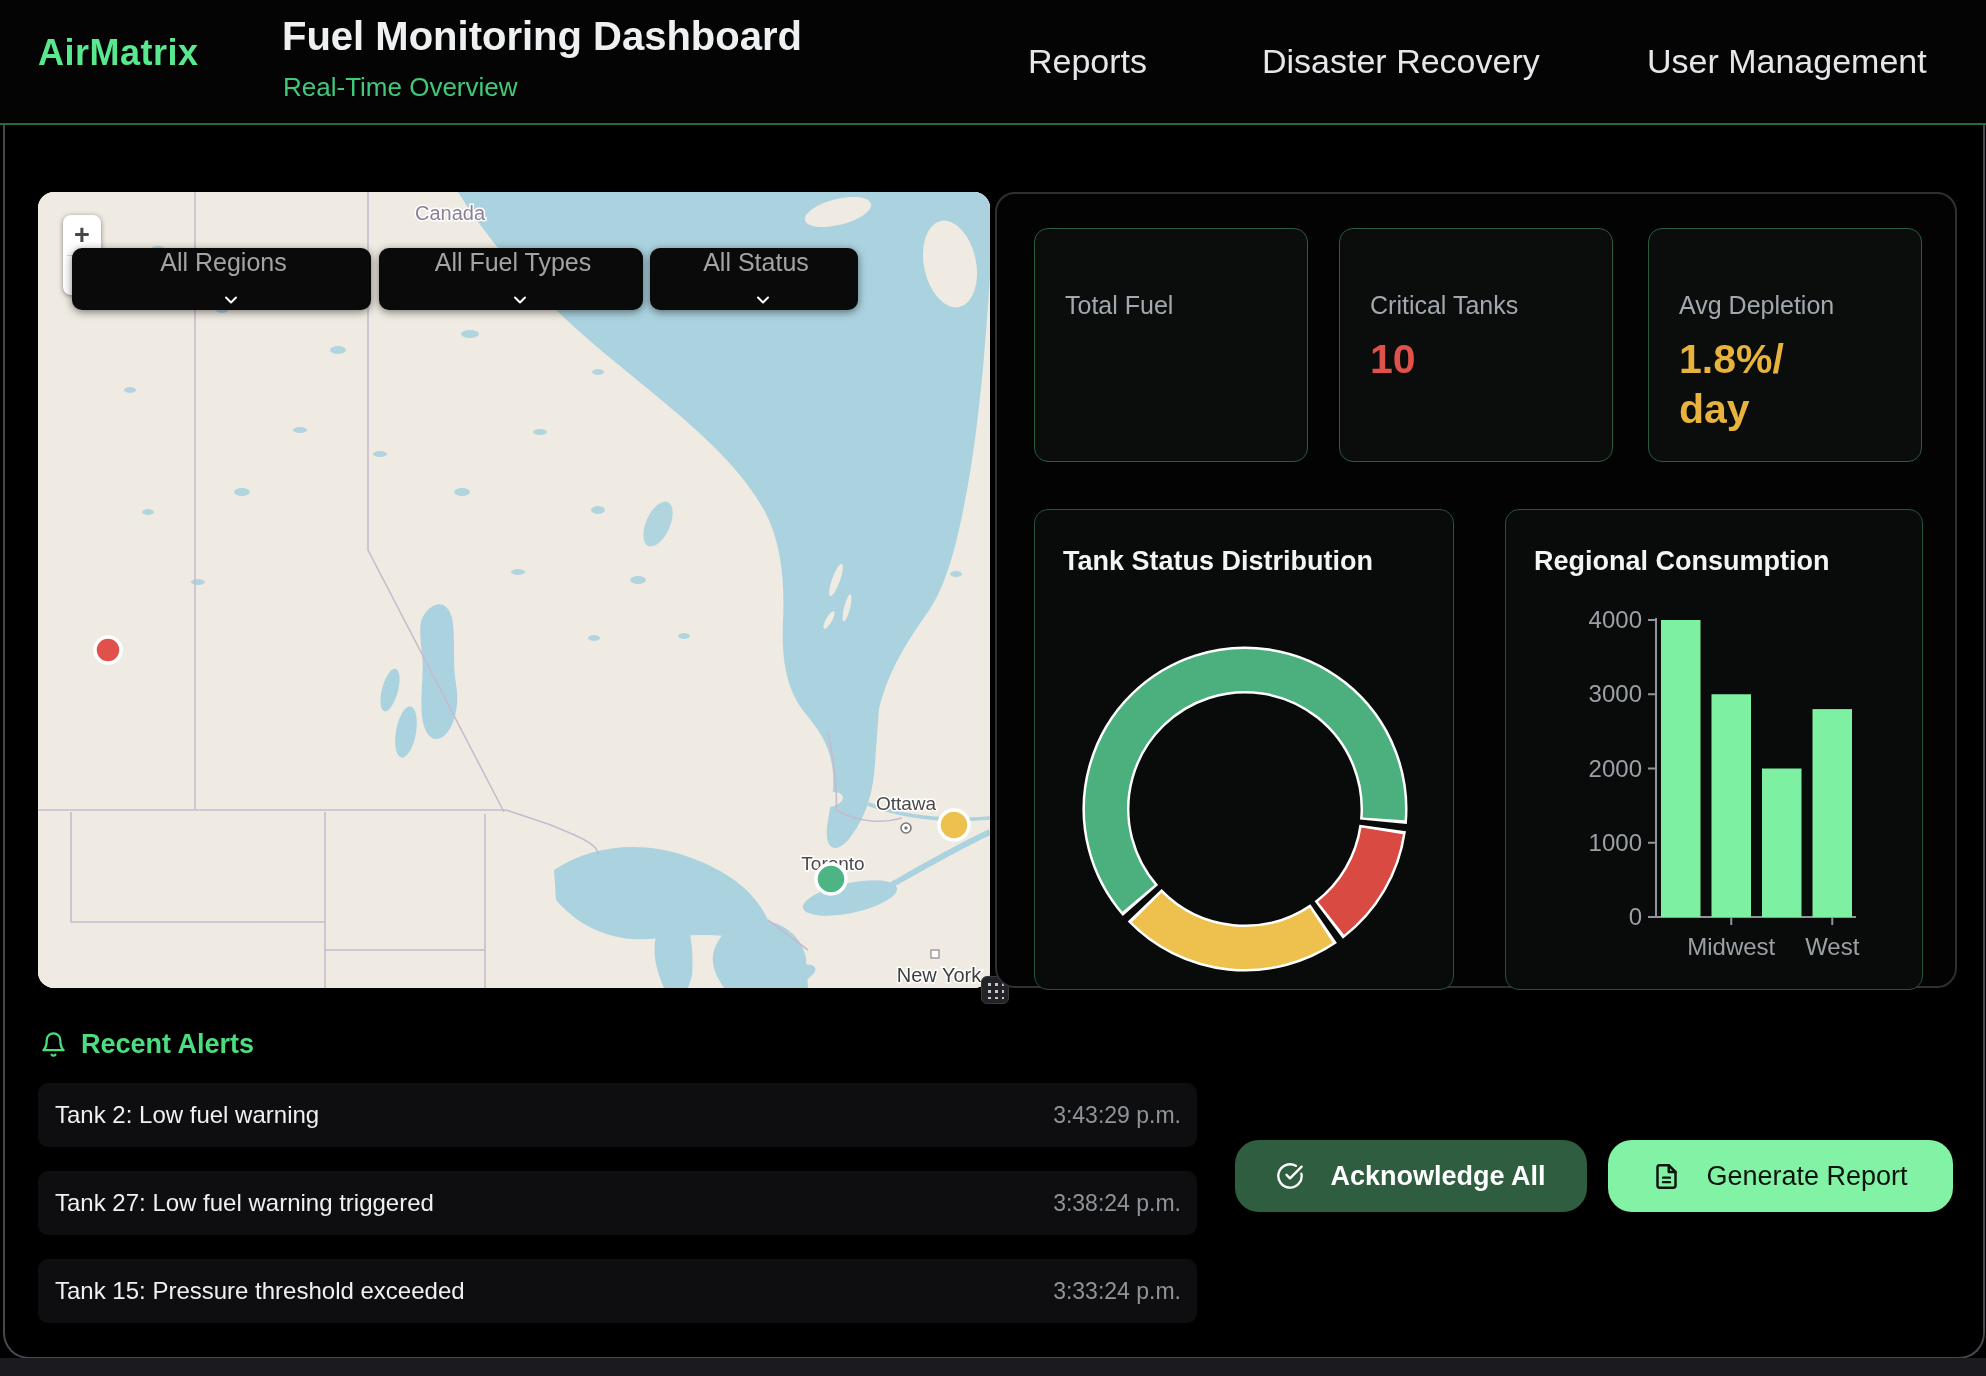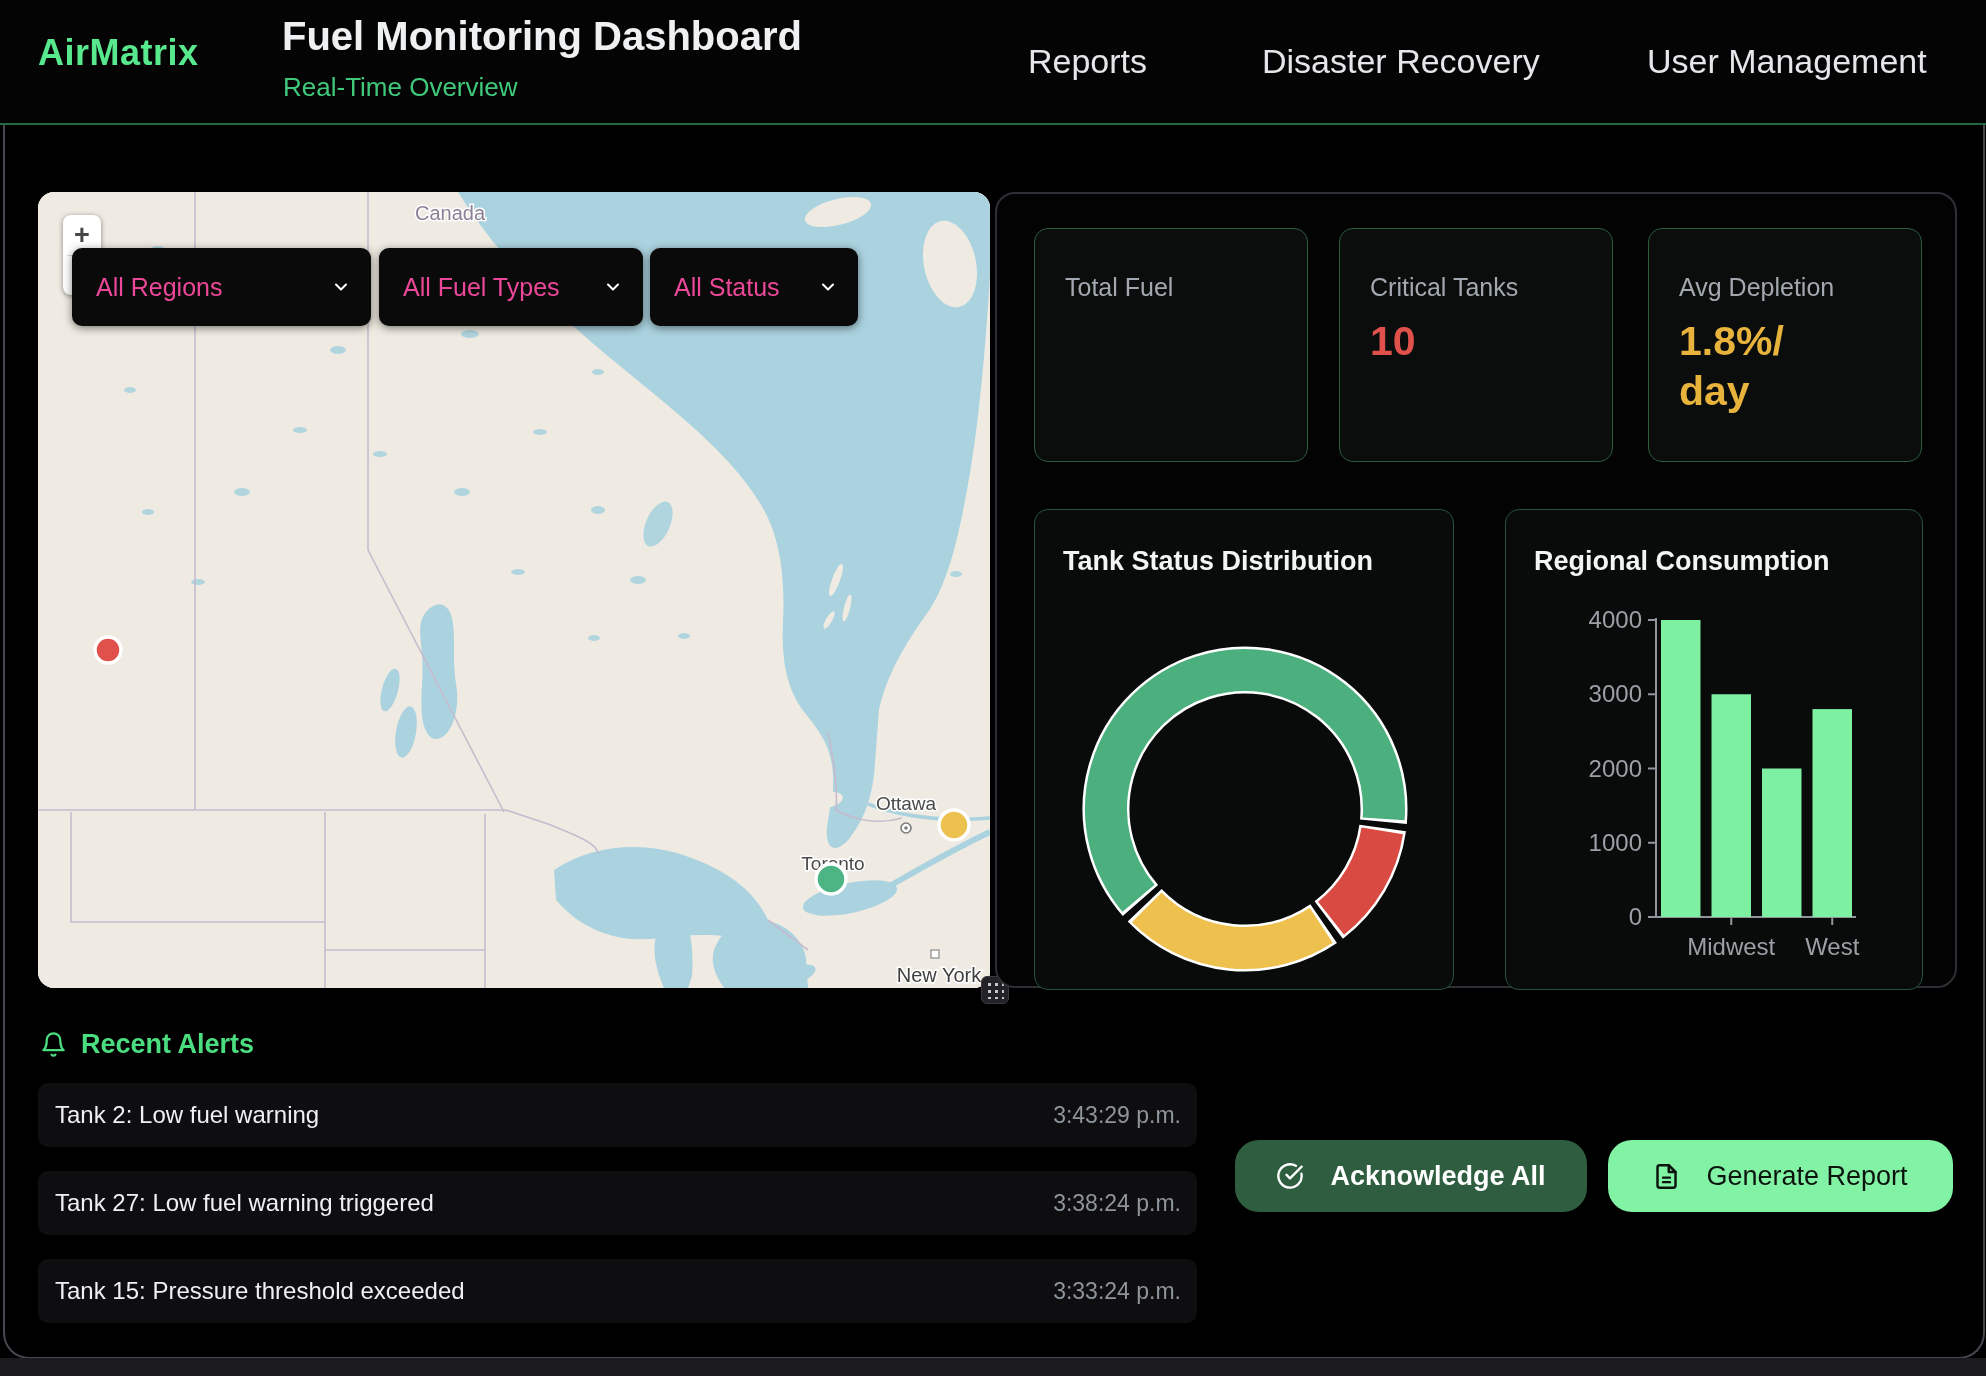--- a/index.html
+++ b/index.html
@@ -20,36 +20,36 @@
   #bottom-strip{left:0;top:1358px;width:1986px;height:18px;background:#1b1b1f;}
 
   
   #map-card{left:38px;top:192px;width:952px;height:796px;border-radius:16px;overflow:hidden;background:#efebe2;}
   #map-svg{position:absolute;left:0;top:0;}
   #zoom-ctl{left:63px;top:215px;width:38px;height:80px;background:#fff;border-radius:8px;
             box-shadow:0 1px 5px rgba(0,0,0,.45);overflow:hidden;}
   .zoom-btn{width:38px;height:40px;display:flex;align-items:center;justify-content:center;
             font-size:27px;font-weight:bold;color:#474747;cursor:pointer;}
   #zoom-sep{position:absolute;left:4px;top:40px;width:30px;height:1px;background:#d7d7d7;}
-  .drop{top:248px;height:78px;background:#0a0a0a;border-radius:10px;display:flex;align-items:center;
-        justify-content:space-between;padding:0 20px 0 24px;box-sizing:border-box;color:#ec4899;
-        font-size:25px;box-shadow:0 2px 8px rgba(0,0,0,.5);cursor:pointer;}
+  .drop{top:248px;height:62px;background:#0a0a0a;border-radius:10px;display:flex;align-items:center;
+        justify-content:space-between;padding:0 20px 0 24px;box-sizing:border-box;color:#a3a3a3;
+        font-size:25px;box-shadow:0 2px 8px rgba(0,0,0,.5);cursor:pointer;flex-direction:column;}
   .drop svg{flex:none;margin-left:14px;}
   #resize-handle{left:981px;top:976px;width:26px;height:26px;background:#232327;border:1px solid #3a3a40;
                  border-radius:6px;cursor:nwse-resize;}
   #resize-handle .dots{position:absolute;left:4px;top:4px;width:18px;height:18px;
       background-image:radial-gradient(circle,#c3c6cd 1.6px,transparent 1.9px);
       background-size:7px 7px;}
 
   
   #right-panel{left:995px;top:192px;width:962px;height:796px;border:2px solid #2f2f36;border-radius:20px;
                box-sizing:border-box;background:#030303;}
   .stat-card{top:34px;width:274px;height:234px;background:#0a0d0b;border:1.5px solid #2c5c3e;
              border-radius:14px;box-sizing:border-box;padding:44px 30px 0 30px;}
-  .stat-label{font-size:25px;color:#a2a8af;}
+  .stat-label{font-size:25px;color:#a2a8af;margin-top:18px;}
   .stat-value{margin-top:14px;font-size:41px;font-weight:bold;line-height:1.22;white-space:pre-line;}
   .chart-panel{top:315px;height:481px;background:#090b0a;border:1.5px solid #26523a;border-radius:14px;
                box-sizing:border-box;}
   .chart-title{position:absolute;left:28px;top:36px;font-size:27px;font-weight:bold;color:#f2f4f5;}
 
   
   #alerts-head{left:40px;top:1026px;height:36px;display:flex;align-items:center;gap:14px;}
   #alerts-title{font-size:27px;font-weight:bold;color:#4ade80;}
   .alert-row{left:38px;width:1159px;height:64px;background:#0e0e10;border-radius:10px;display:flex;
              align-items:center;justify-content:space-between;padding:0 16px 0 17px;box-sizing:border-box;}

